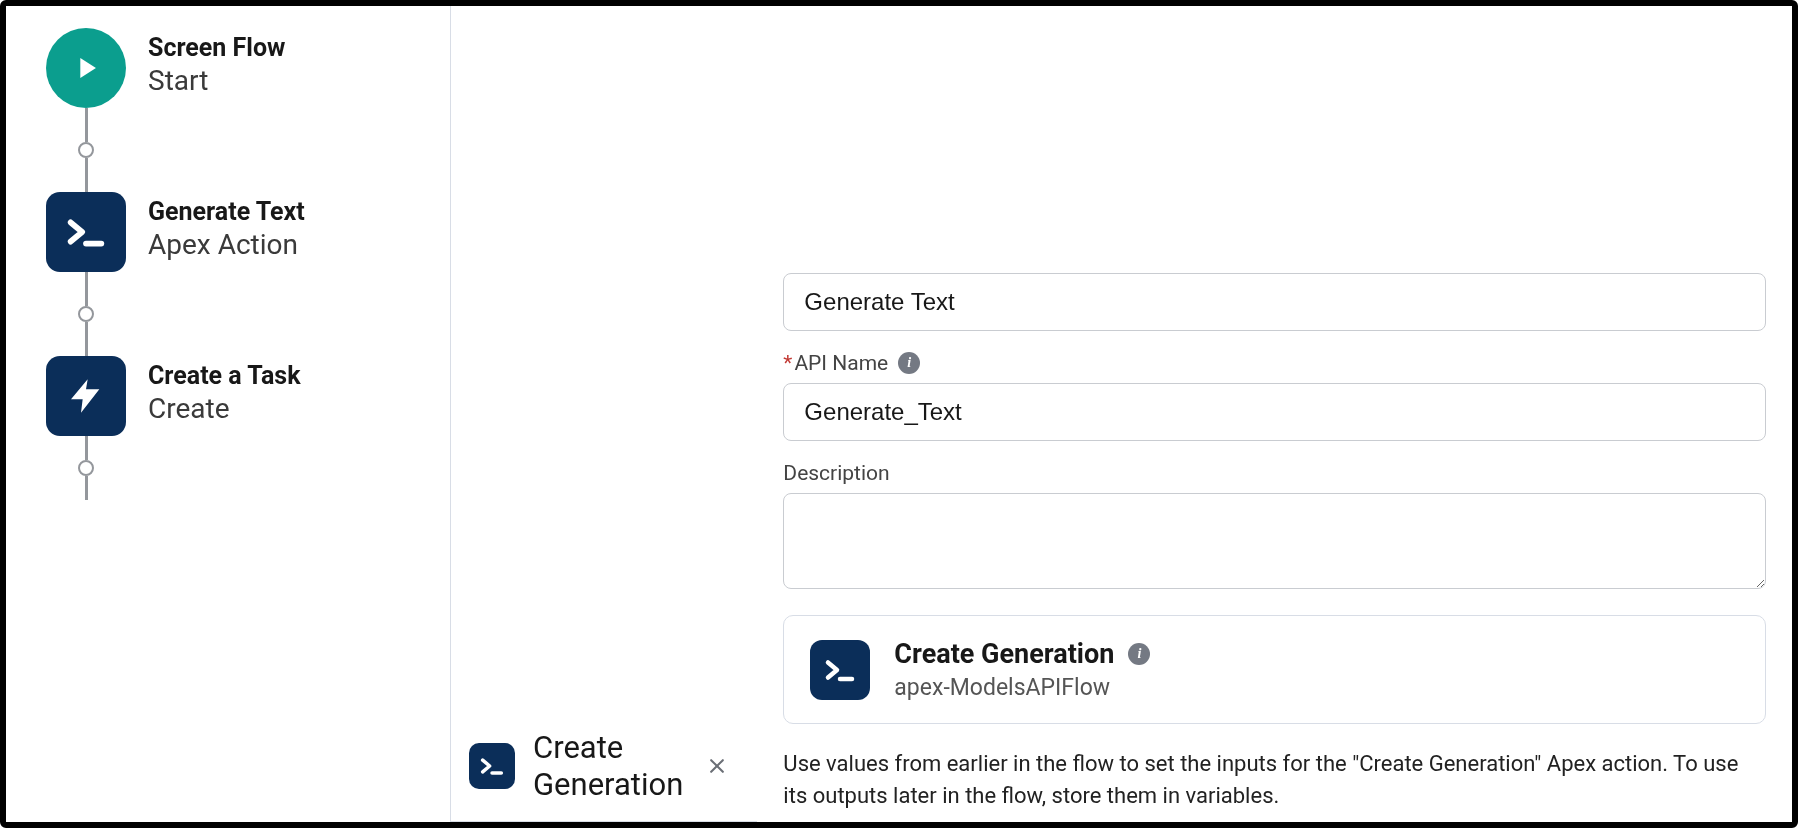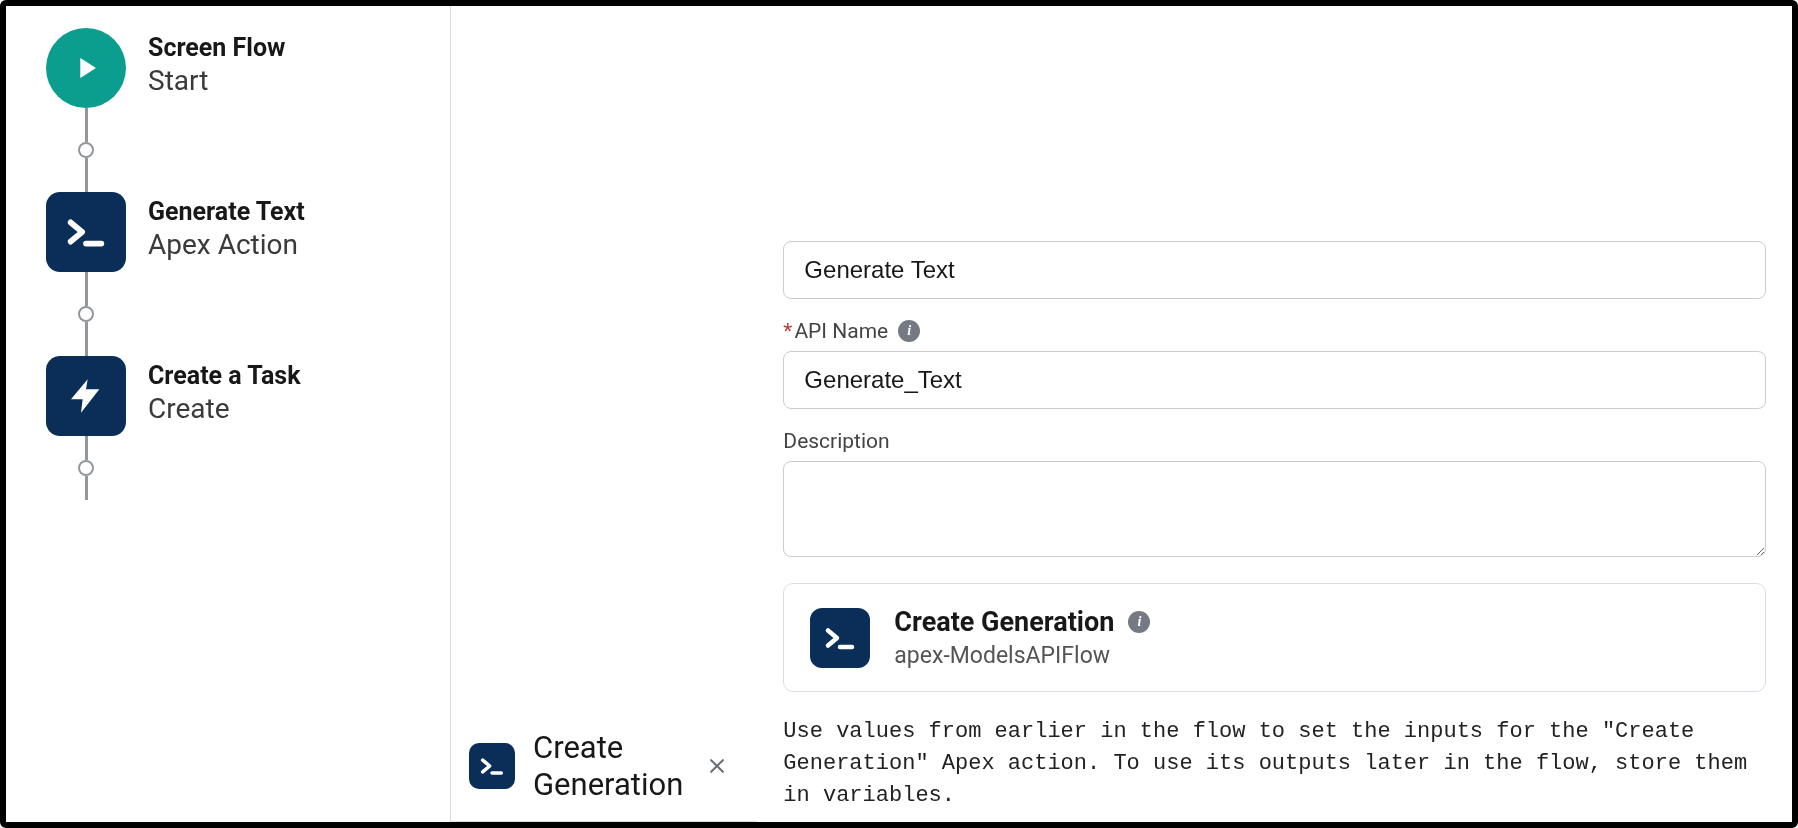--- a/index.html
+++ b/index.html
@@ -143,21 +143,20 @@
     background: #0b2e59;
     display: flex; align-items: center; justify-content: center;
     flex: 0 0 60px;
   }
   .card-title-row { display: flex; align-items: center; gap: 14px; }
   .card-title { font-size: 27px; font-weight: 700; }
   .card-sub { font-size: 23px; color: #555; margin-top: 4px; }
   .help-text {
     font-size: 22px; color: #222; line-height: 1.45;
     margin-top: 24px;
-    font-family: Liberation Mono, monospace;
   }
 </style>
 </head>
 <body>
 
 <div class="app-frame">
 
   <div class="flow-canvas">
     <div class="flow-col">
 

